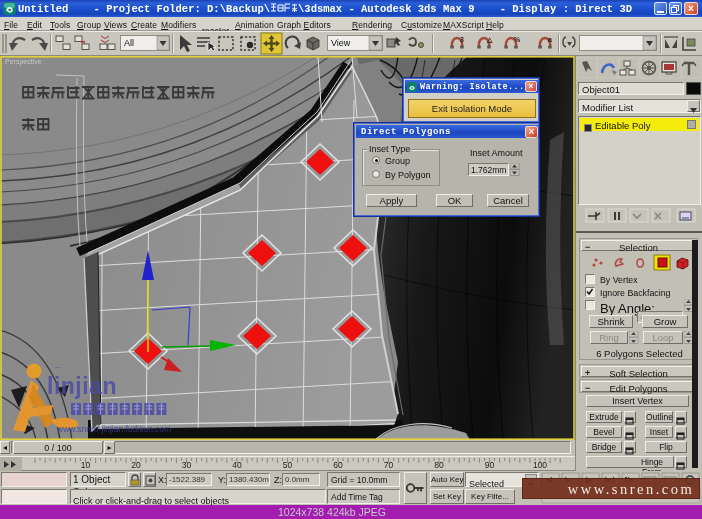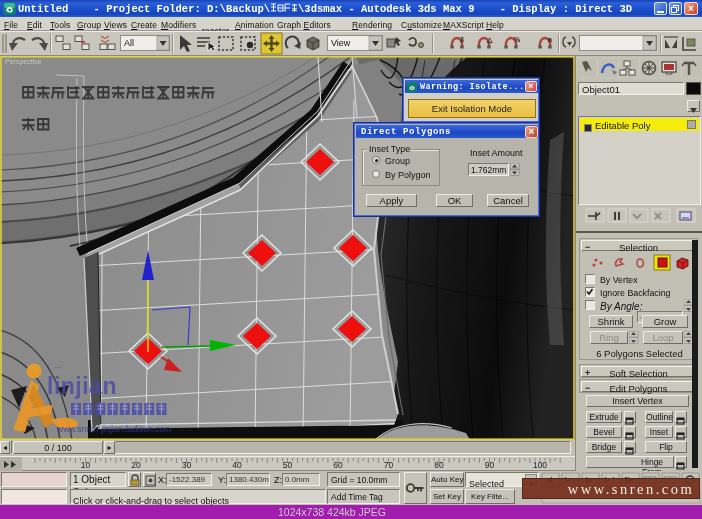--- a/index.html
+++ b/index.html
@@ -310,20 +310,23 @@
       <rect x="86" y="5" width="14" height="10" fill="#e8e6de" stroke="#55534b" stroke-width="1.4"></rect>
       <rect x="88" y="7" width="10" height="6" fill="#a33"></rect>
       <path d="M90,15 v2 h6 v-2" stroke="#55534b" fill="none"></path>
       <path d="M108,6 h10 M113,6 v12" stroke="#55534b" stroke-width="2.4"></path>
       <path d="M108,6 l-2,3 M118,6 l2,3" stroke="#55534b" stroke-width="1.4"></path>
     </svg>
     <div class="abs sunk" style="left:2px;top:26px;width:106px;height:13px;background:#dedbd2;">
       <div style="font-size:9.5px;padding:1px 0 0 3px;color:#111;">Object01</div>
     </div>
     <div class="abs" style="left:110px;top:26px;width:15px;height:13px;background:#0a0a0a;border:1px solid #555;"></div>
+    <div class="abs sunk" style="left:2px;top:43px;width:123px;height:14px;background:#e4e1d8;">
+      <div style="font-size:9.5px;padding:2px 0 0 3px;color:#111;">Modifier List</div>
+    </div>
     <div class="abs btn" style="left:111px;top:44px;width:13px;height:12px;"><svg width="11" height="10">
         <path d="M2,3 l7,0 -3.5,5 z" fill="#333"></path>
       </svg></div>
     <div class="abs sunk" style="left:2px;top:60px;width:123px;height:89px;background:#d4d1c8;">
       <div class="abs" style="left:1px;top:1px;width:119px;height:13px;background:#f4ec0a;"><span style="display:inline-block;width:8px;height:8px;background:#2a2a2a;margin:2px 3px 0 4px;border:1px solid #888;"></span><span style="font-size:9.5px;color:#111;vertical-align:3px;">Editable Poly</span><span class="abs" style="right:3px;top:2px;width:9px;height:9px;background:#b0ada4;border:1px solid #777;"></span></div>
     </div>
     <svg class="abs" style="left:2px;top:152px;" width="123" height="16">
       <rect x="8" y="1" width="18" height="13" fill="#c6c3ba" stroke="#e8e6e0" stroke-width="0.7"></rect>
       <rect x="30" y="1" width="18" height="13" fill="#c6c3ba" stroke="#e8e6e0" stroke-width="0.7"></rect>
       <rect x="52" y="1" width="18" height="13" fill="#c6c3ba" stroke="#e8e6e0" stroke-width="0.7"></rect>
@@ -359,21 +362,21 @@
       </svg>
       <div class="abs sunk" style="left:5px;top:35px;width:10px;height:10px;background:#e9e7df;"></div>
       <span class="abs" style="left:20px;top:36px;font-size:8.8px;color:#111;white-space:nowrap;">By Vertex</span>
       <div class="abs sunk" style="left:5px;top:48px;width:10px;height:10px;background:#e9e7df;">
         <svg class="abs" style="left:0;top:0;" width="8" height="8">
           <path d="M1,3.5 l2,2.5 3.5,-5" stroke="#111" stroke-width="1.5" fill="none"></path>
         </svg>
       </div>
       <span class="abs" style="left:20px;top:49px;font-size:8.8px;color:#111;white-space:nowrap;">Ignore Backfacing</span>
       <div class="abs sunk" style="left:5px;top:61px;width:10px;height:10px;background:#e9e7df;"></div>
-      <span class="abs" style="left:20px;top:62px;font-size:10px;color:#111;white-space:nowrap;font-style:italic;">By Angle:</span>
+      <span class="abs" style="left:20px;top:62px;font-size:13px;color:#111;white-space:nowrap;">By Angle:</span>
       <div class="abs sunk" style="left:57px;top:60px;width:46px;height:12px;background:#c6c3ba;overflow:hidden;font-size:8px;color:#8a887e;padding:1px 0 0 2px;margin-top:12px;">45.0</div>
       <svg class="abs" style="left:104px;top:60px;" width="10" height="13">
         <rect x="0" y="0" width="9" height="6" fill="#c6c3ba" stroke="#888" stroke-width="0.6"></rect>
         <rect x="0" y="6.5" width="9" height="6" fill="#c6c3ba" stroke="#888" stroke-width="0.6"></rect>
         <path d="M2,4 l5,0 -2.5,-3 z M2,9 l5,0 -2.5,3 z" fill="#444"></path>
       </svg>
       <div class="abs btn" style="left:9px;top:76px;width:44px;height:13px;font-size:9.5px;color:#111;line-height:11px;">Shrink</div>
       <div class="abs btn" style="left:62px;top:76px;width:46px;height:13px;font-size:9.5px;color:#111;line-height:11px;">Grow</div>
       <div class="abs btn" style="left:10px;top:92px;width:38px;height:13px;font-size:9.5px;color:#8d8b81;line-height:11px;">Ring</div>
       <svg class="abs" style="left:49px;top:92px;" width="10" height="13">

